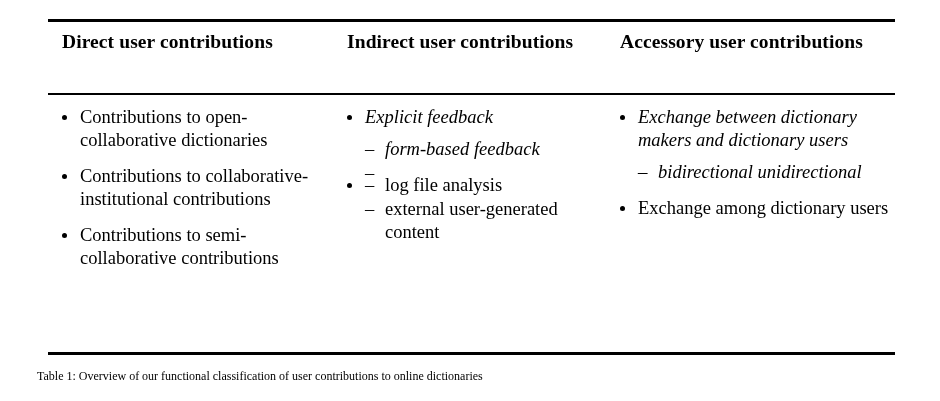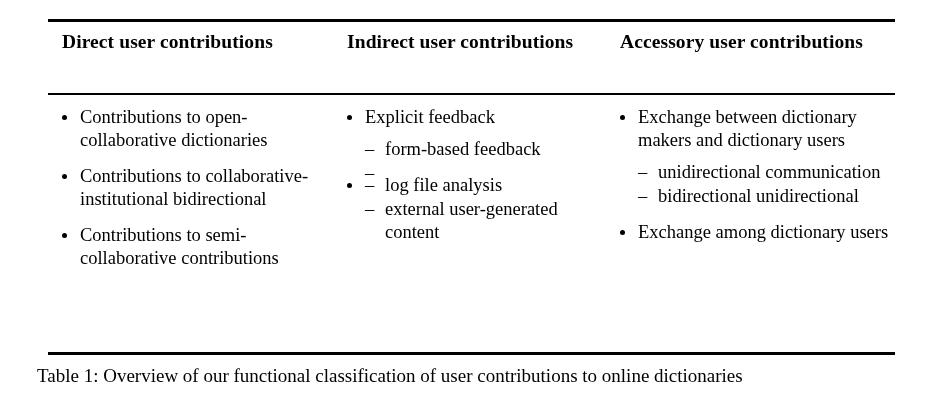--- a/index.html
+++ b/index.html
@@ -107,29 +107,29 @@
     line-height: 23px;
     margin-bottom: 1px;
   }
   li.sub > .dash {
     position: absolute;
     left: 0px;
     top: 0px;
   }
   li.sub:last-child { margin-bottom: 0; }
 
-  .gap-after-subs { margin-bottom: 16px; }
+  .gap-after-subs { margin-bottom: 16px; font-style: italic; }
 
   
   .caption {
     position: absolute;
     left: 37px;
     top: 364px;
     width: 880px;
-    font-size: 19px;
+    font-size: 12px;
     line-height: 24px;
     white-space: nowrap;
   }
 </style>
 </head>
 <body>
 
 <div class="page">
 
   <div class="rule rule-top"></div>
@@ -141,21 +141,21 @@
     <div class="col col-1">
       <div class="col-head">Direct user contributions</div>
       <div class="col-body">
         <ul class="bullets">
           <li class="bullet">
             <span class="dot"></span>
             <span class="btext">Contributions to open-collaborative dictionaries</span>
           </li>
           <li class="bullet">
             <span class="dot"></span>
-            <span class="btext">Contributions to collaborative-institutional bidirectional</span>
+            <span class="btext">Contributions to collaborative-institutional contributions</span>
           </li>
           <li class="bullet">
             <span class="dot"></span>
             <span class="btext">Contributions to semi-collaborative contributions</span>
           </li>
         </ul>
       </div>
     </div>
 
     <div class="col col-2">
@@ -195,21 +195,20 @@
     <div class="col col-3">
       <div class="col-head">Accessory user contributions</div>
       <div class="col-body">
         <ul class="bullets">
           <li class="bullet gap-after-subs">
             <span class="dot"></span>
             <span class="btext">Exchange between dictionary makers and dictionary users</span>
             <ul class="subs">
               <li class="sub">
                 <span class="dash">–</span>
-                <span>unidirectional communication</span>
               </li>
               <li class="sub">
                 <span class="dash">–</span>
                 <span>bidirectional unidirectional</span>
               </li>
             </ul>
           </li>
           <li class="bullet">
             <span class="dot"></span>
             <span class="btext">Exchange among dictionary users</span>

